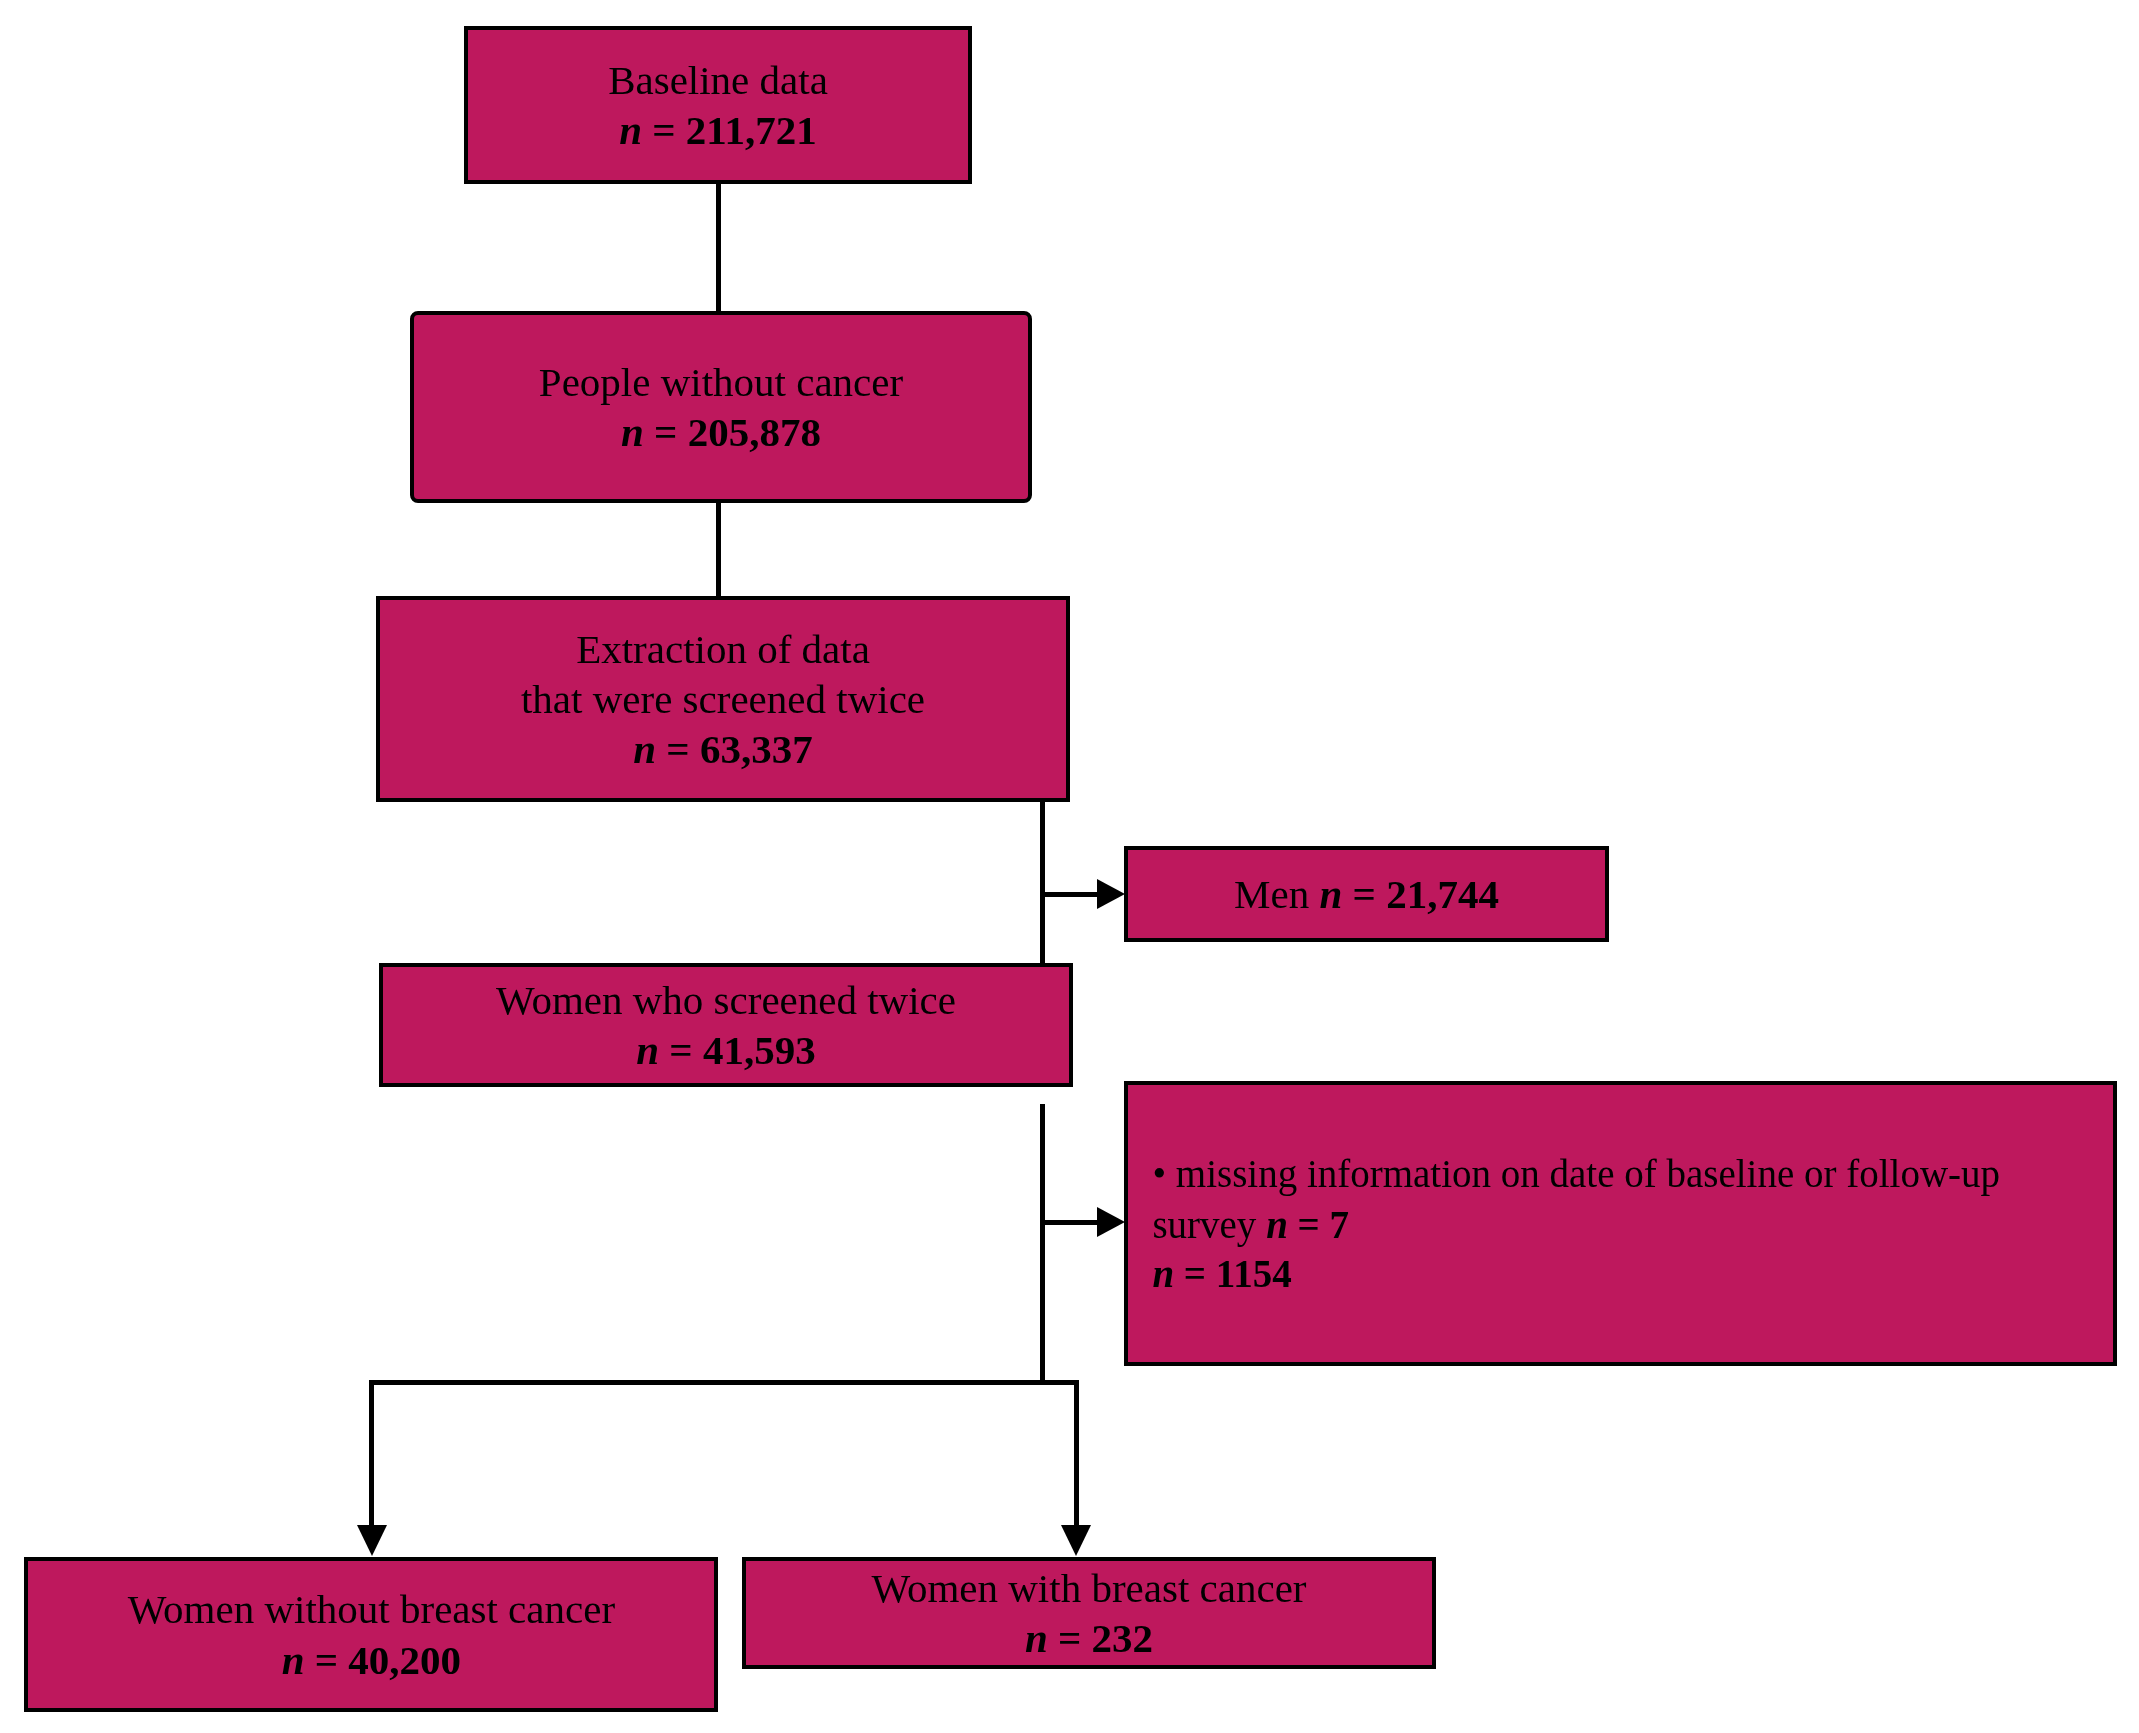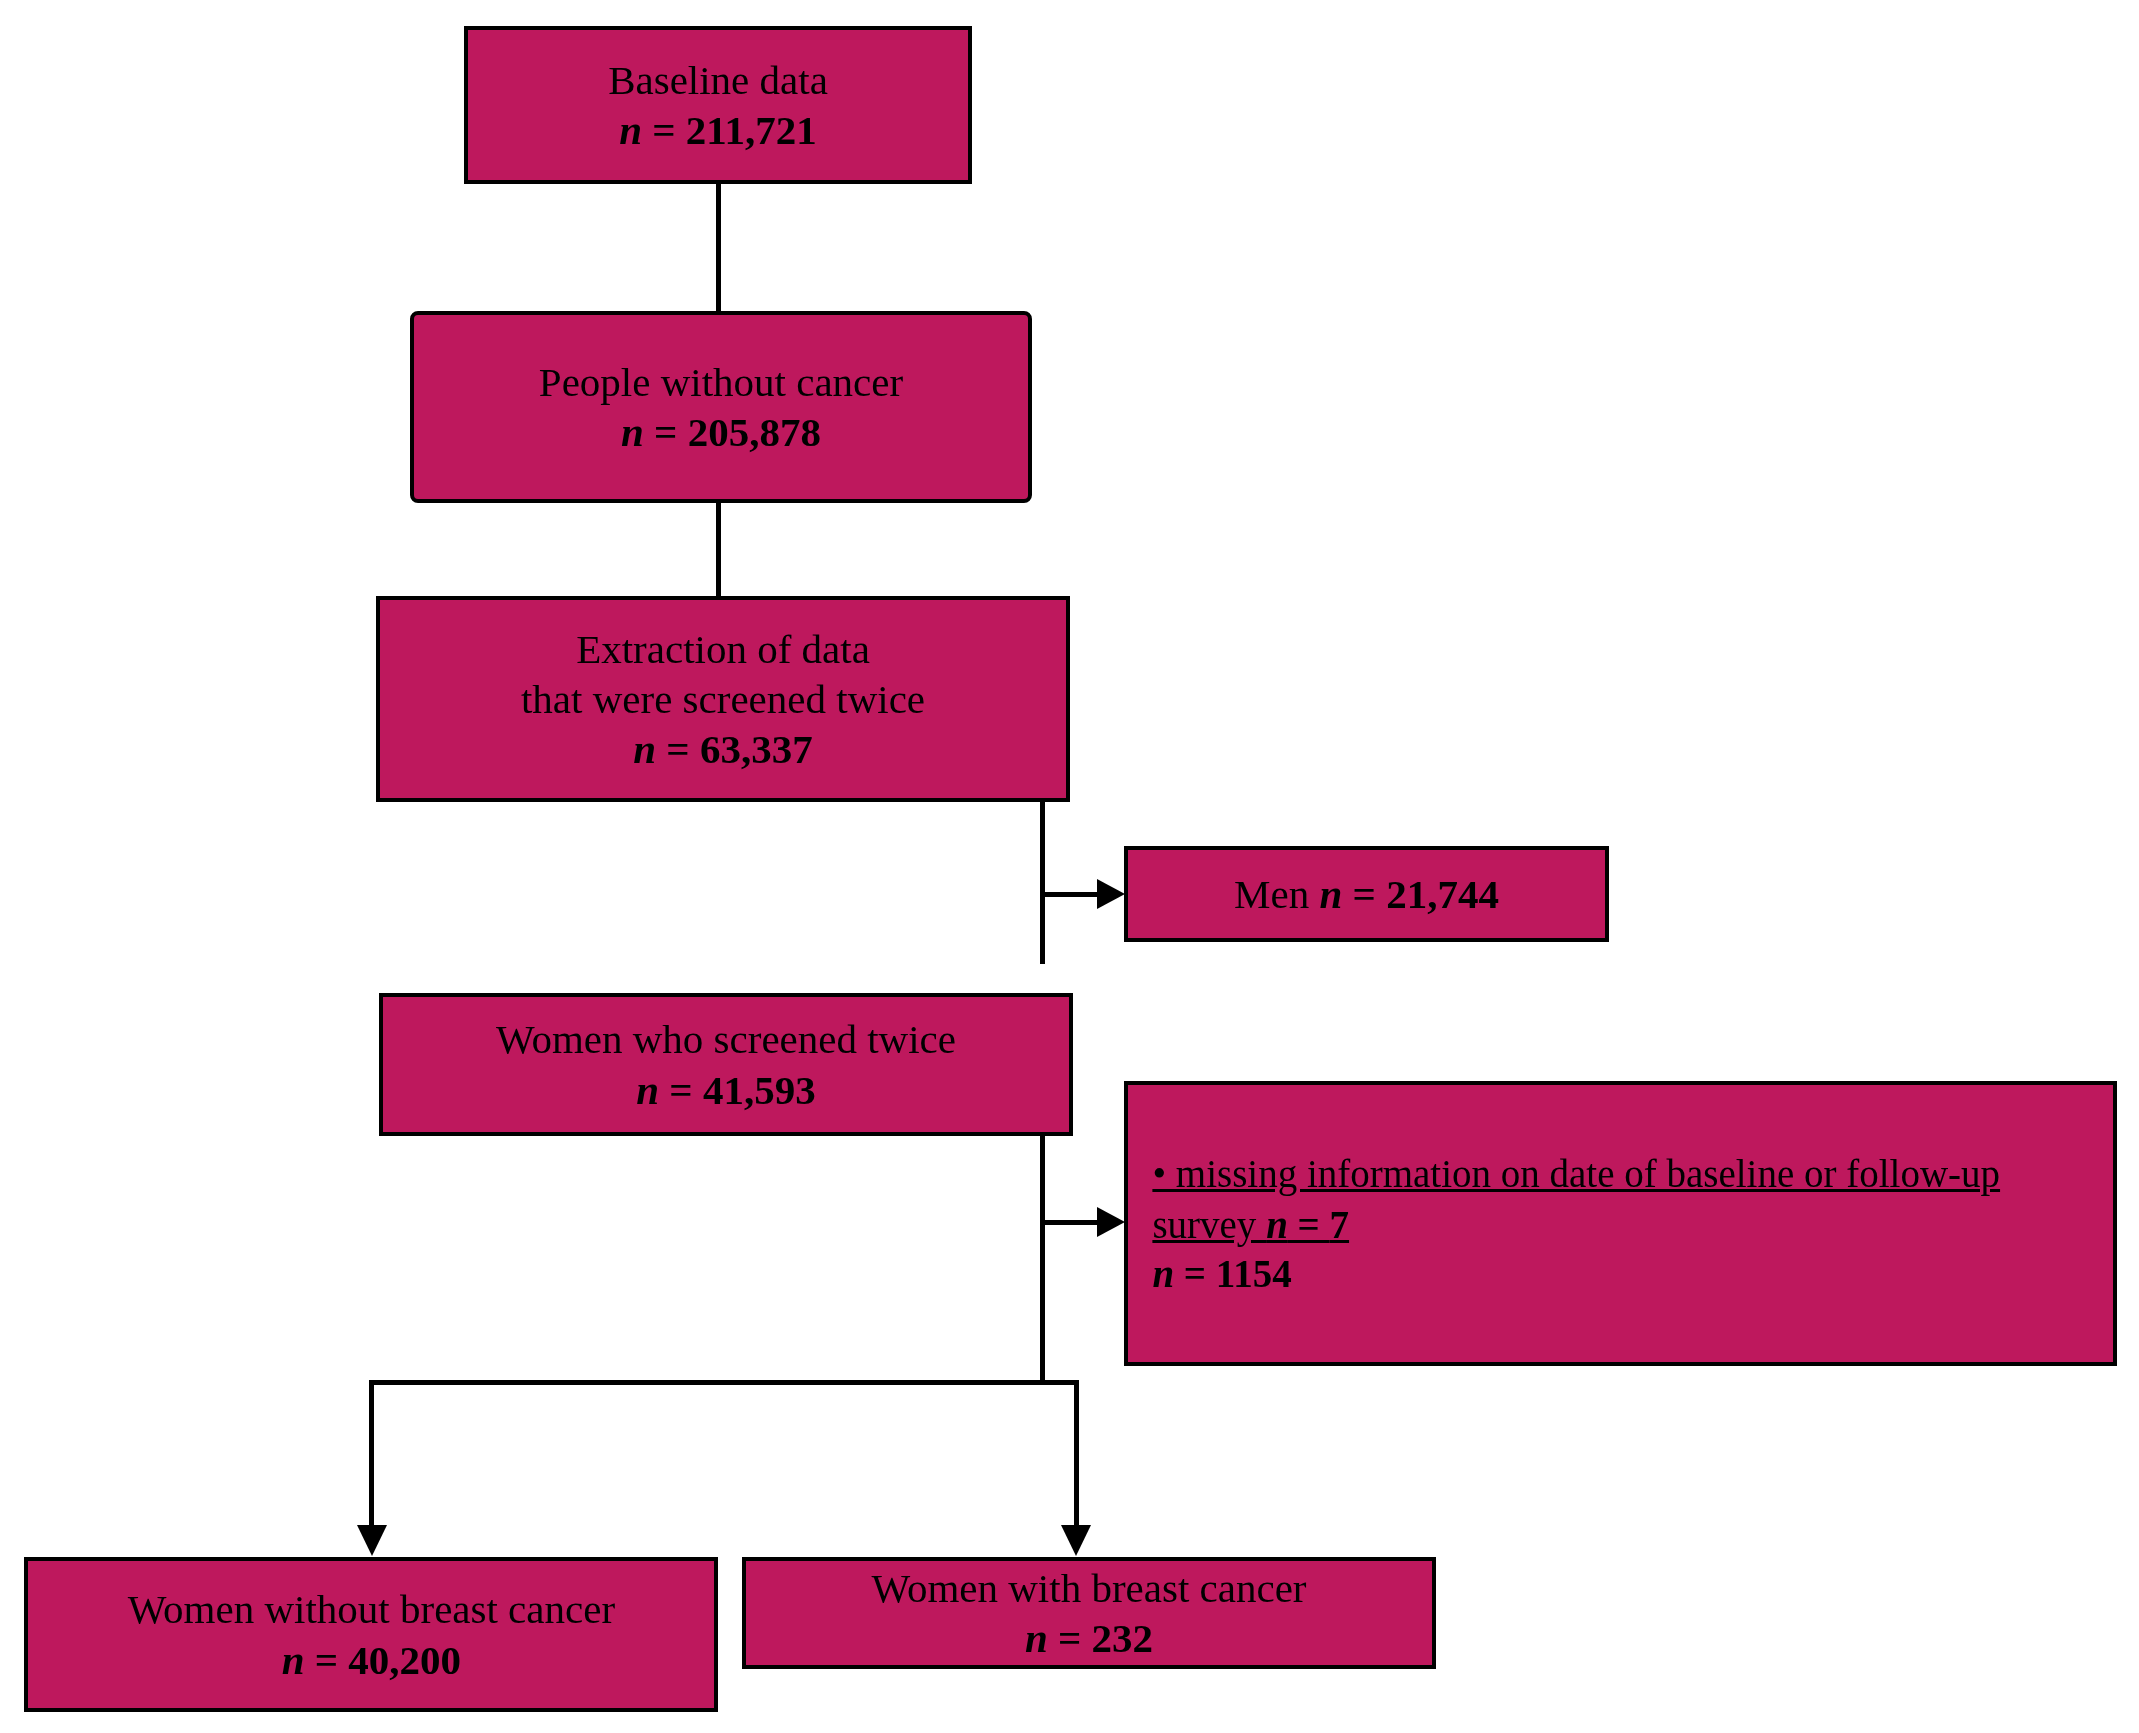--- a/index.html
+++ b/index.html
@@ -38,21 +38,20 @@
     padding-right: 16.3px;
     justify-content: center;
   }
   .node-line {
     display: block;
     white-space: nowrap;
   }
   .node-line.bullet-line {
     white-space: normal;
     line-height: 1.30;
-    text-decoration: underline;
   }
   .n-italic {
     font-style: italic;
     font-weight: 400;
   }
   .n-bold {
     font-weight: 700;
   }
   .count-line {
     font-weight: 700;
@@ -95,21 +94,21 @@
     border-left: 15px solid transparent;
     border-right: 15px solid transparent;
     border-top: 31px solid #000000;
   }
 
   
   #box-baseline       { left: 464px;  top: 26px;   width: 508px;  height: 158px; }
   #box-without-cancer { left: 410px;  top: 311px;  width: 622px;  height: 192px; border-radius: 8px; }
   #box-extraction     { left: 376px;  top: 596px;  width: 694px; height: 206px; }
   #box-men            { left: 1124px; top: 846px; width: 485px;  height: 96px; }
-  #box-women-twice    { left: 379px;  top: 993px; width: 694px; height: 143px; }
+  #box-women-twice    { left: 379px;  top: 963px; width: 694px; height: 124px; }
   #box-exclusions     { left: 1124px; top: 1081px; width: 993px; height: 285px;
                         font-size: 39px; }
   #box-women-without  { left: 24.4px;   top: 1557px; width: 694px; height: 155px; text-align: right; }
   #box-women-with     { left: 742px; top: 1557px; width: 694px; height: 112px; }
 </style>
 </head>
 <body>
 
 <div id="flowchart-root">
 

